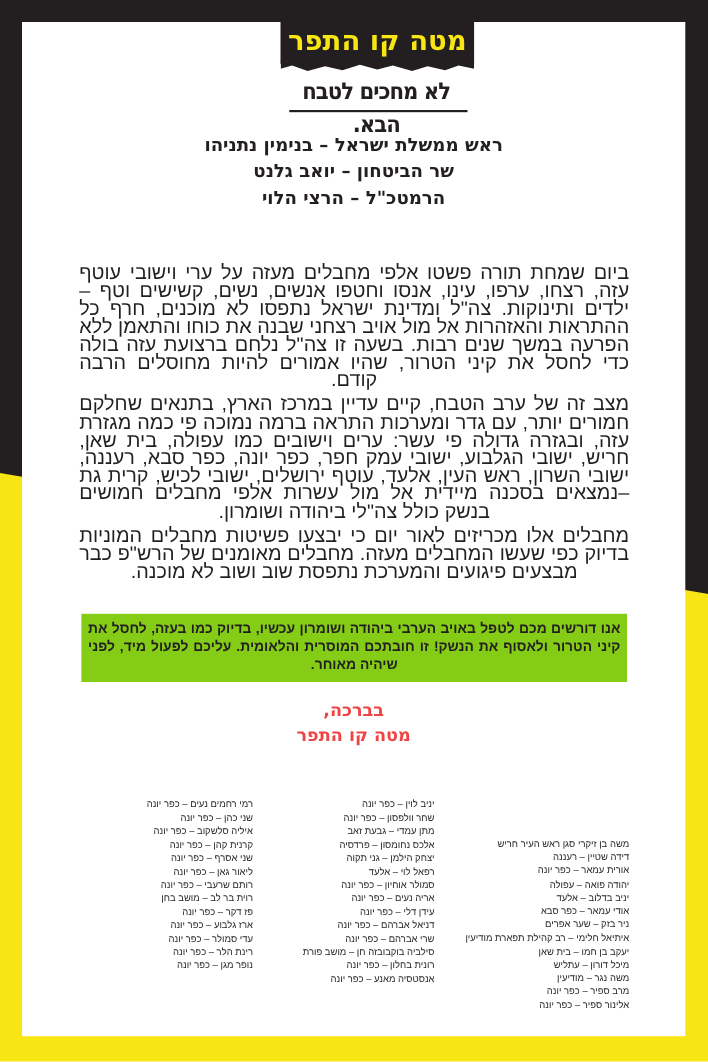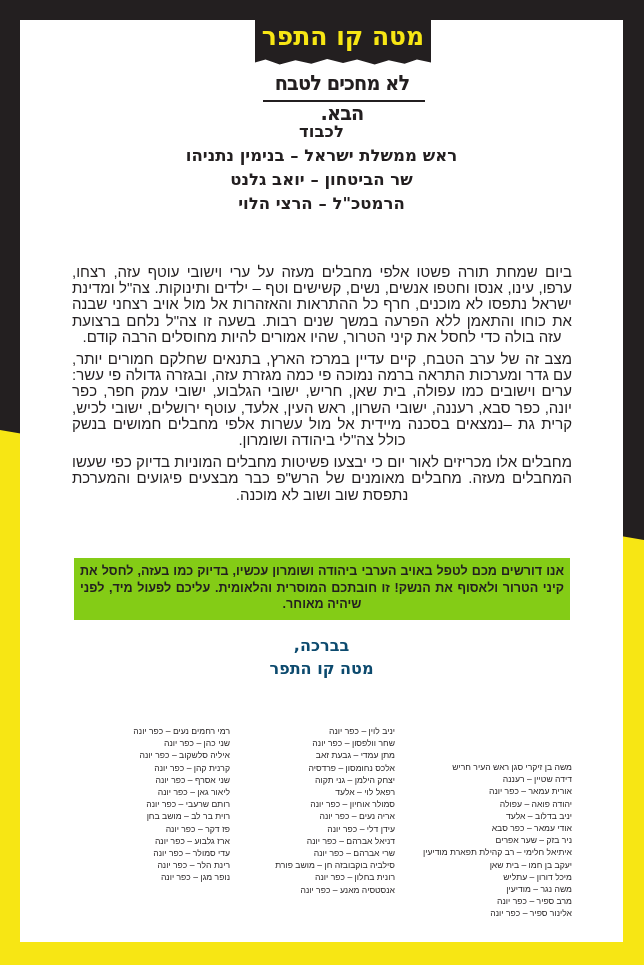--- a/index.html
+++ b/index.html
@@ -38,34 +38,34 @@
       font-family: "DejaVu Sans", sans-serif; transform: scaleX(0.92);
     }
     .logo-line {
       position: absolute; left: 10px; top: 80px; width: 162px; height: 2px; background: #231f20;
     }
     .address {
       position: absolute; left: 0; top: 100px; width: 603px; text-align: center;
       direction: rtl; font-weight: bold; font-size: 16.5px; color: #231f20; line-height: 24px;
     }
     .body-text {
-      position: absolute; left: 52px; top: 244px; width: 500px;
+      position: absolute; left: 52px; top: 220px; width: 500px;
       direction: rtl; text-align: justify; text-align-last: center;
-      font-family: "Liberation Sans", sans-serif; font-size: 15px; line-height: 16.2px; color: #231f20;
+      font-family: "Liberation Sans", sans-serif; font-size: 18px; line-height: 16.2px; color: #231f20;
     }
     .body-text p { margin: 0 0 6px 0; }
     .callout {
       position: absolute; left: 54px; top: 538px; width: 496px; height: 62px;
       background: #84cc16; direction: rtl;
       font-family: "Liberation Sans", sans-serif; font-weight: bold; font-size: 12.6px; line-height: 16.5px;
       color: #231f20; padding: 5px 6px; box-sizing: border-box; text-align: justify; text-align-last: center;
     }
     .closing {
       position: absolute; left: 0; top: 614px; width: 603px; text-align: center;
-      direction: rtl; font-weight: bold; font-size: 16px; line-height: 23px; color: #0c4a6e;
+      direction: rtl; font-weight: bold; font-size: 16px; line-height: 23px; color: #ef4444;
     }
     .sig-col {
       position: absolute; top: 705px; direction: rtl; text-align: right;
       font-family: "Liberation Sans", sans-serif; font-size: 8.6px; line-height: 12.2px; color: #231f20;
     }
     .sig-col div { white-space: nowrap; }
     .col-right { left: 372px; width: 180px; margin-top: 36px; }
     .col-mid { left: 225px; width: 150px; }
     .col-left { left: 60px; width: 150px; }
   </style>
@@ -77,21 +77,20 @@
 <div class="card">
 
   <div class="logo">
     <div class="logo-top">מטה קו התפר</div>
     <div class="logo-tear"></div>
     <div class="logo-sub">לא מחכים לטבח הבא.</div>
     <div class="logo-line"></div>
   </div>
 
   <div class="address">
-    <div>לכבוד</div>
     <div>ראש ממשלת ישראל – בנימין נתניהו</div>
     <div>שר הביטחון – יואב גלנט</div>
     <div>הרמטכ"ל – הרצי הלוי</div>
   </div>
 
   <div class="body-text">
     <p>ביום שמחת תורה פשטו אלפי מחבלים מעזה על ערי וישובי עוטף עזה, רצחו, ערפו, עינו, אנסו וחטפו אנשים, נשים, קשישים וטף – ילדים ותינוקות. צה"ל ומדינת ישראל נתפסו לא מוכנים, חרף כל ההתראות והאזהרות אל מול אויב רצחני שבנה את כוחו והתאמן ללא הפרעה במשך שנים רבות. בשעה זו צה"ל נלחם ברצועת עזה בולה כדי לחסל את קיני הטרור, שהיו אמורים להיות מחוסלים הרבה קודם.</p>
     <p>מצב זה של ערב הטבח, קיים עדיין במרכז הארץ, בתנאים שחלקם חמורים יותר, עם גדר ומערכות התראה ברמה נמוכה פי כמה מגזרת עזה, ובגזרה גדולה פי עשר: ערים וישובים כמו עפולה, בית שאן, חריש, ישובי הגלבוע, ישובי עמק חפר, כפר יונה, כפר סבא, רעננה, ישובי השרון, ראש העין, אלעד, עוטף ירושלים, ישובי לכיש, קרית גת –נמצאים בסכנה מיידית אל מול עשרות אלפי מחבלים חמושים בנשק כולל צה"לי ביהודה ושומרון.</p>
     <p>מחבלים אלו מכריזים לאור יום כי יבצעו פשיטות מחבלים המוניות בדיוק כפי שעשו המחבלים מעזה. מחבלים מאומנים של הרש"פ כבר מבצעים פיגועים והמערכת נתפסת שוב ושוב לא מוכנה.</p>
   </div>

